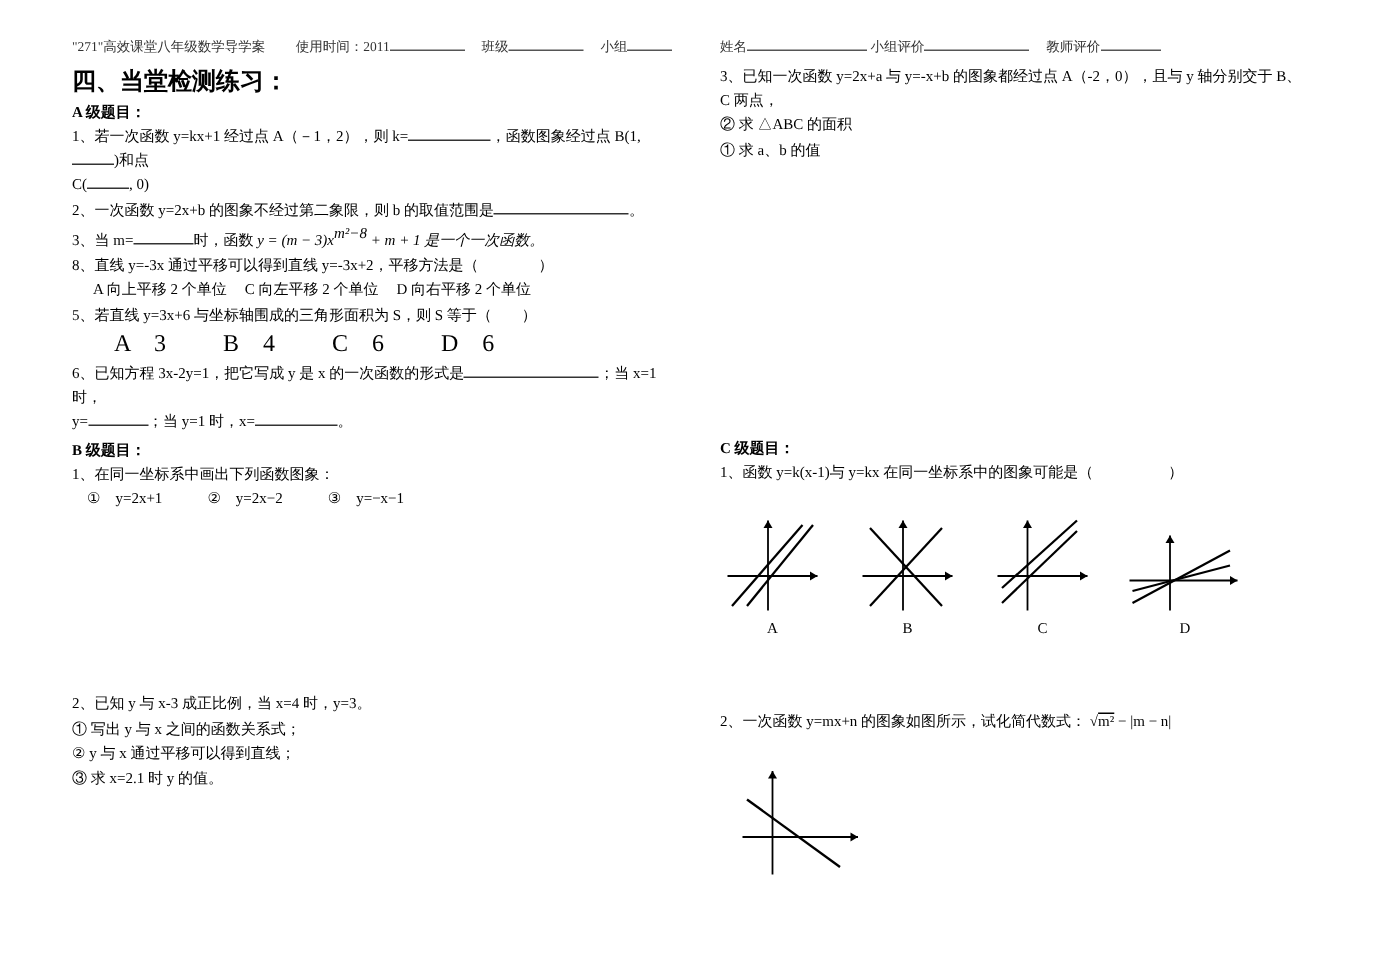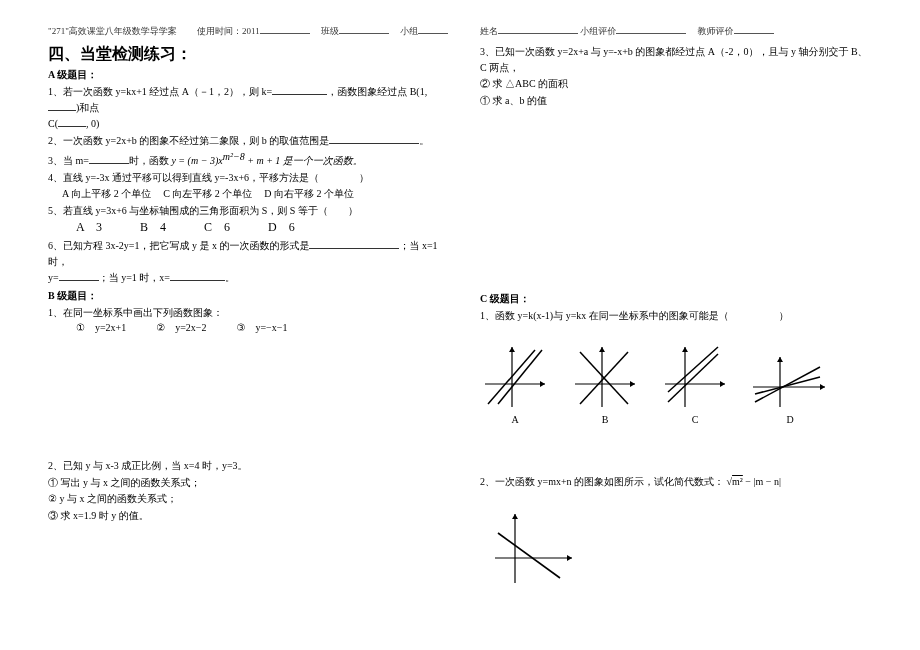--- a/index.html
+++ b/index.html
@@ -53,26 +53,26 @@
       height: 10px;
       vertical-align: baseline;
     }
     .inline-blank.w60 { min-width: 55px; }
     .inline-blank.w90 { min-width: 90px; }
     .inline-blank.w30 { min-width: 28px; }
     .opts {
       display: flex;
       gap: 38px;
       margin: 1px 0 2px 28px;
-      font-size: 12px;
+      font-size: 16px;
     }
     .sub-opts {
       display: flex;
       gap: 30px;
-      margin: 1px 0 2px 28px;
+      margin: 1px 0 2px 10px;
       font-size: 10px;
     }
     .chart-row {
       display: flex;
       gap: 20px;
       margin: 18px 0 8px 0;
       align-items: flex-end;
     }
     .chart-cell {
       display: flex;
@@ -117,21 +117,21 @@
 
   <div class="q">
     <span>2、一次函数 y=2x+b 的图象不经过第二象限，则 b 的取值范围是</span><span class="inline-blank w90"></span><span>。</span>
   </div>
 
   <div class="q">
     <span>3、当 m=</span><span class="inline-blank"></span><span>时，函数</span>
     <span class="formula"><span>y = (m − 3)x</span><sup>m²−8</sup><span> + m + 1 是一个一次函数。</span></span>
   </div>
 
-  <div class="q">4、直线 y=-3x 通过平移可以得到直线 y=-3x+6，平移方法是（　　　　）</div>
+  <div class="q">8、直线 y=-3x 通过平移可以得到直线 y=-3x+2，平移方法是（　　　　）</div>
   <div class="q" style="margin-left:14px; display:flex; gap:12px;">
     <span>A 向上平移 2 个单位</span>
     <span>C 向左平移 2 个单位</span>
     <span>D 向右平移 2 个单位</span>
   </div>
 
   <div class="q">5、若直线 y=3x+6 与坐标轴围成的三角形面积为 S，则 S 等于（　　）</div>
   <div class="opts">
     <span>A　3</span>
     <span>B　4</span>
@@ -151,22 +151,22 @@
   <div class="sub-opts">
     <span>①　y=2x+1</span>
     <span>②　y=2x−2</span>
     <span>③　y=−x−1</span>
   </div>
 
   <div class="big-gap"></div>
 
   <div class="q">2、已知 y 与 x-3 成正比例，当 x=4 时，y=3。</div>
   <div class="q">① 写出 y 与 x 之间的函数关系式；</div>
-  <div class="q">② y 与 x 之间的函数关系式；</div>
-  <div class="q">③ 求 x=1.9 时 y 的值。</div>
+  <div class="q">② y 与 x 通过平移可以得到直线；</div>
+  <div class="q">③ 求 x=2.1 时 y 的值。</div>
 </div>
 
 <div class="col">
   <div class="header-line">
     <span>姓名</span><span class="blank" style="min-width:80px"></span>
     <span>小组评价</span><span class="blank" style="min-width:70px"></span>
     　<span>教师评价</span><span class="blank" style="min-width:40px"></span>
   </div>
 
   <div class="q">3、已知一次函数 y=2x+a 与 y=-x+b 的图象都经过点 A（-2，0），且与 y 轴分别交于 B、C 两点，</div>

